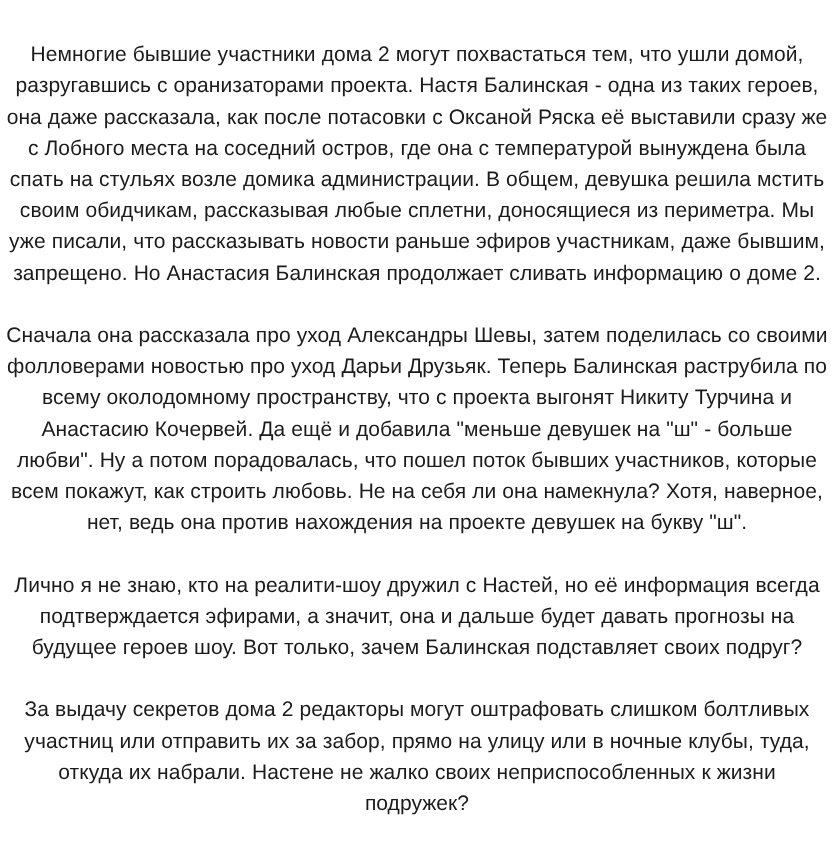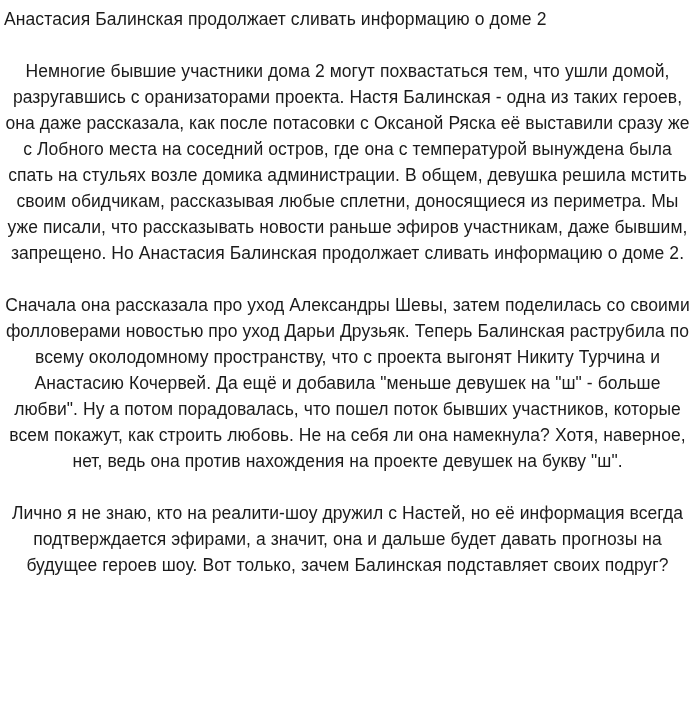--- a/index.html
+++ b/index.html
@@ -56,34 +56,34 @@
 
   .gap-title {
     height: 26px;
   }
 </style>
 </head>
 <body>
 
 <article class="article">
 
-  <h1 class="article-title">Анастасия Балинская продолжает сливать информацию о доме 2</h1>
 
   <div class="gap-title"></div>
 
   <div class="article-body">
 
     <p class="article-paragraph">Немногие бывшие участники дома 2 могут похвастаться тем, что ушли домой, разругавшись с оранизаторами проекта. Настя Балинская - одна из таких героев, она даже рассказала, как после потасовки с Оксаной Ряска её выставили сразу же с Лобного места на соседний остров, где она с температурой вынуждена была спать на стульях возле домика администрации. В общем, девушка решила мстить своим обидчикам, рассказывая любые сплетни, доносящиеся из периметра. Мы уже писали, что рассказывать новости раньше эфиров участникам, даже бывшим, запрещено. Но Анастасия Балинская продолжает сливать информацию о доме 2.</p>
 
     <div class="para-gap"></div>
 
     <p class="article-paragraph">Сначала она рассказала про уход Александры Шевы, затем поделилась со своими фолловерами новостью про уход Дарьи Друзьяк. Теперь Балинская раструбила по всему околодомному пространству, что с проекта выгонят Никиту Турчина и Анастасию Кочервей. Да ещё и добавила "меньше девушек на "ш" - больше любви". Ну а потом порадовалась, что пошел поток бывших участников, которые всем покажут, как строить любовь. Не на себя ли она намекнула? Хотя, наверное, нет, ведь она против нахождения на проекте девушек на букву "ш".</p>
 
     <div class="para-gap"></div>
 
     <p class="article-paragraph">Лично я не знаю, кто на реалити-шоу дружил с Настей, но её информация всегда подтверждается эфирами, а значит, она и дальше будет давать прогнозы на будущее героев шоу. Вот только, зачем Балинская подставляет своих подруг?</p>
 
     <div class="para-gap"></div>
 
+    <p class="article-paragraph">За выдачу секретов дома 2 редакторы могут оштрафовать слишком болтливых участниц или отправить их за забор, прямо на улицу или в ночные клубы, туда, откуда их набрали. Настене не жалко своих неприспособленных к жизни подружек?</p>
 
   </div>
 
 </article>
 
 </body></html>

